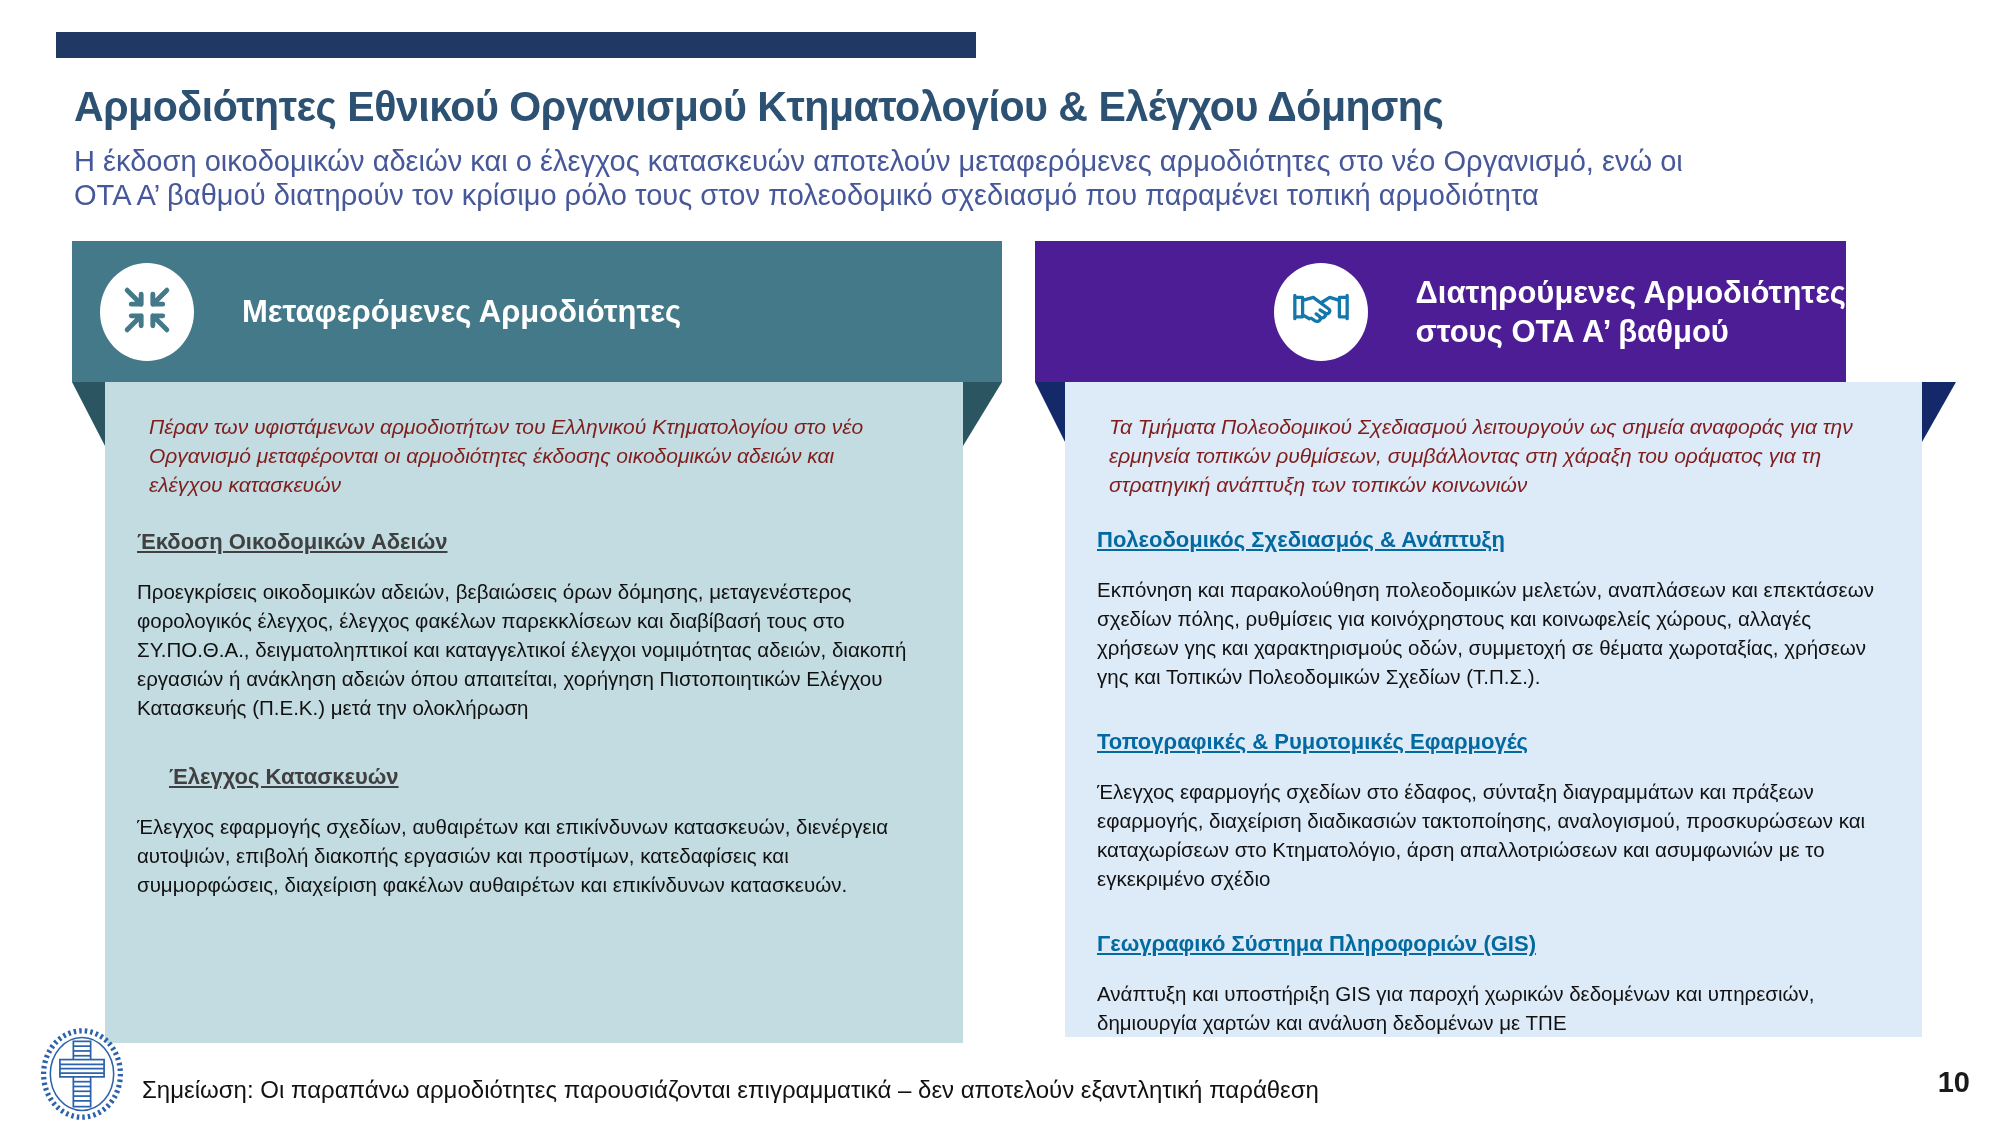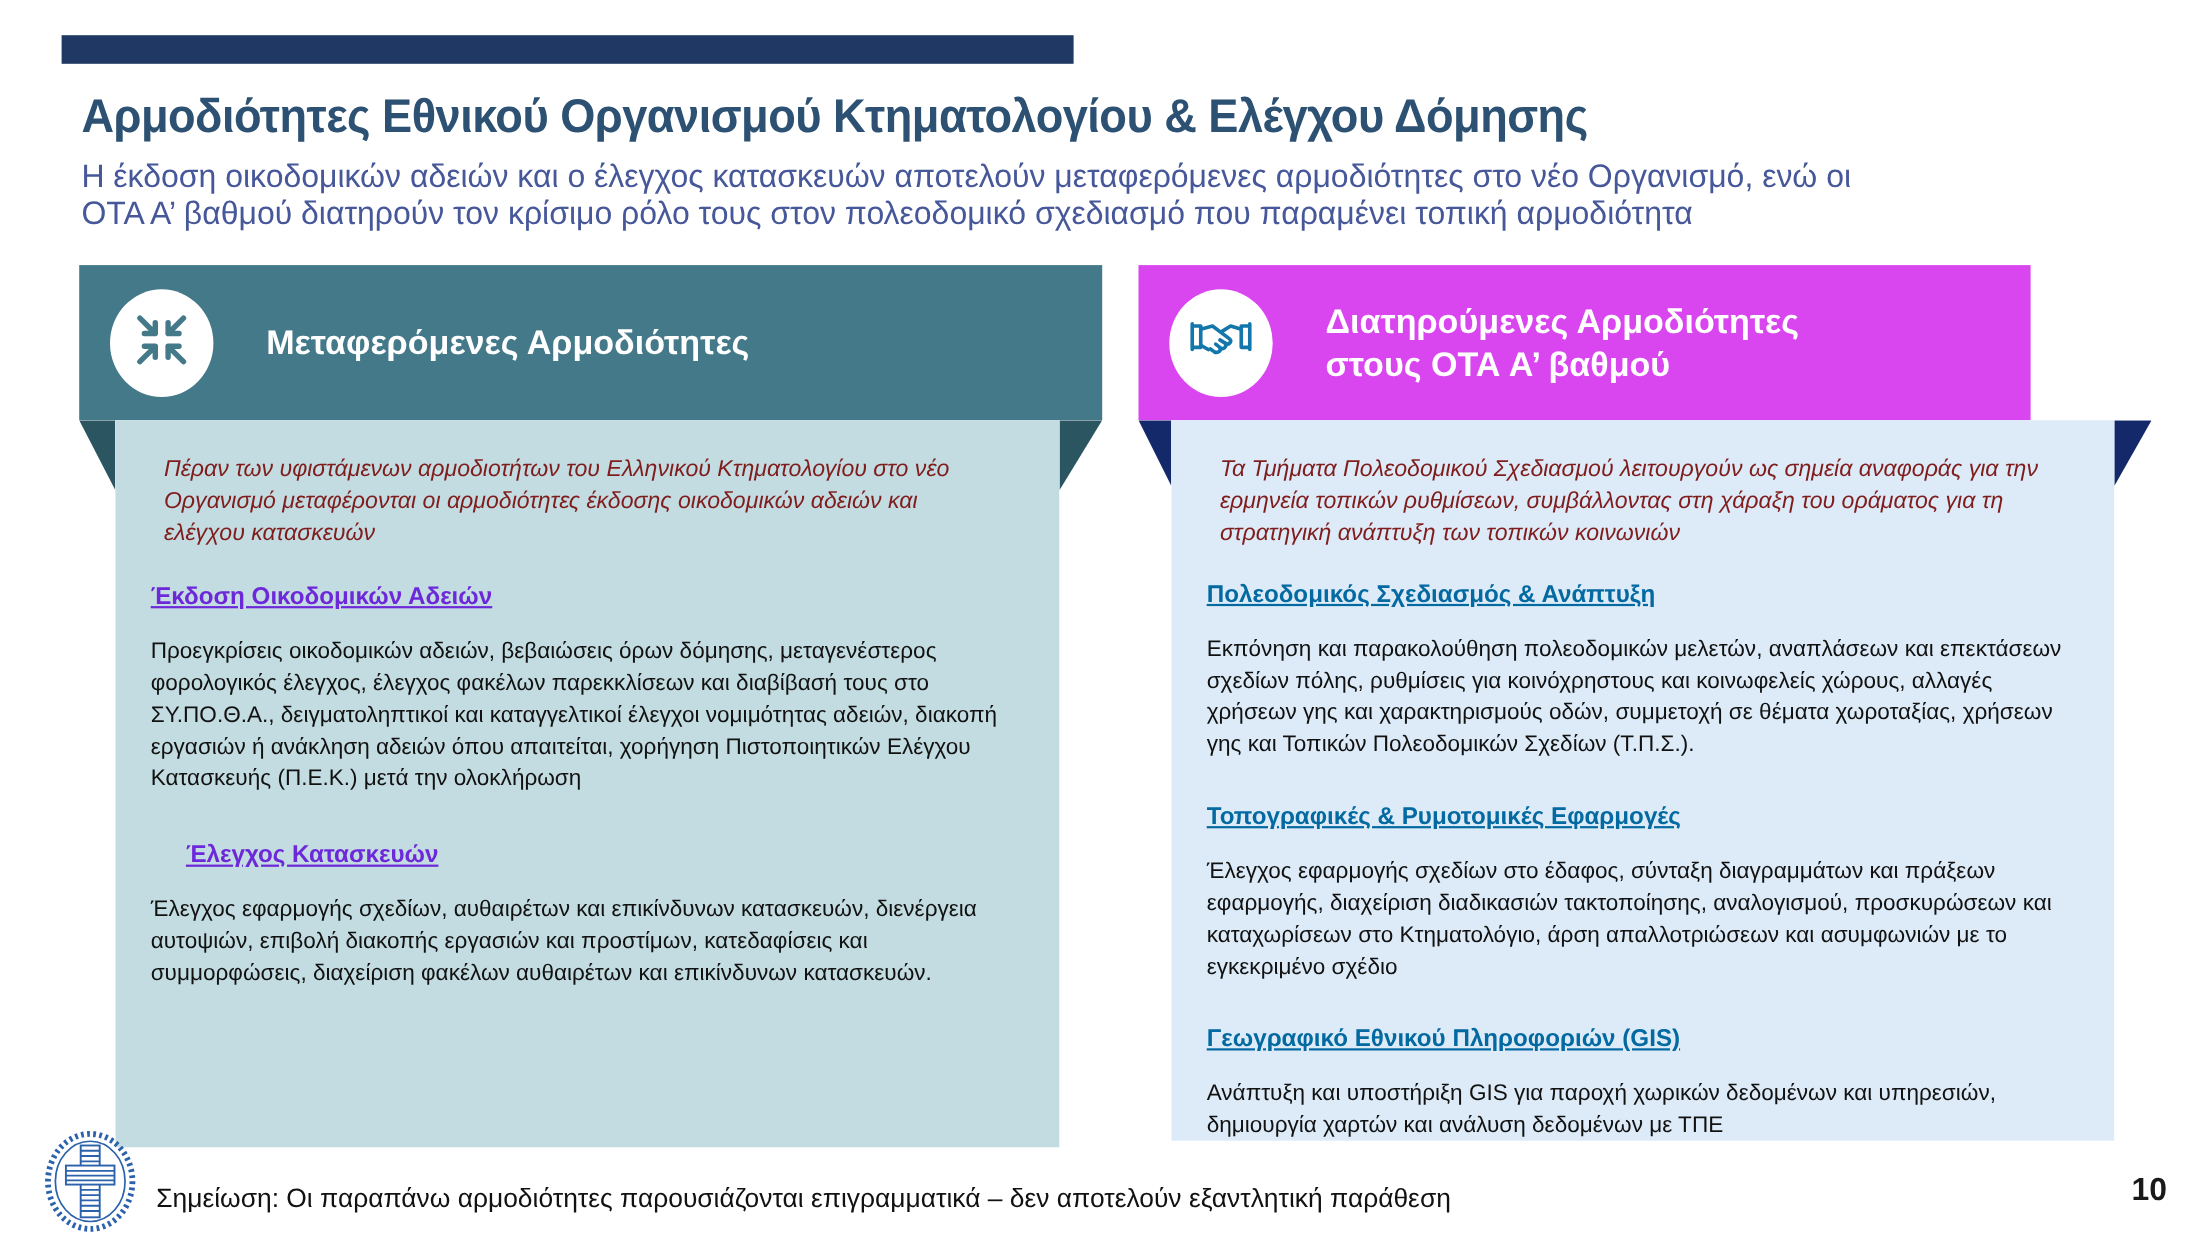--- a/index.html
+++ b/index.html
@@ -21,21 +21,21 @@
   }
   .slide-subtitle{
     left:74px;top:144px;width:1930px;
     font-size:29.5px;line-height:34px;color:#47589A;
     transform:scaleX(0.985);transform-origin:left top;
   }
 
   
   .panel-header{height:141px;display:flex;align-items:center;}
   .lp-header{left:72px;top:241px;width:930px;background:#44798A;}
-  .rp-header{left:1035px;top:241px;width:811px;background:#d946ef;}
+  .rp-header{left:1035px;top:241px;width:811px;background:#4c1d95;justify-content:flex-end;}
   .icon-circle{
     width:94px;height:98px;border-radius:50%;background:#ffffff;
     margin-left:28px;flex:0 0 auto;
     display:flex;align-items:center;justify-content:center;
   }
   .panel-header-label{
     color:#ffffff;font-weight:bold;font-size:31px;line-height:39px;
     margin-left:48px;
   }
 
@@ -50,21 +50,21 @@
   .rp-body{left:1065px;top:382px;width:857px;height:655px;background:#DDEBF8;}
 
   .panel-intro{
     font-style:italic;font-size:21px;line-height:29px;color:#7f1d1d;
     margin:8px 0 0 14px;width:760px;
   }
   .section-heading{
     font-size:22px;font-weight:bold;text-decoration:underline;
     margin:30px 0 0 2px;
   }
-  .lp-body .section-heading{color:#6d28d9;margin-top:30px;}
+  .lp-body .section-heading{color:#404040;margin-top:30px;}
   .rp-body .section-heading{color:#0369a1;margin-top:28px;}
   .rp-body .section-heading.gap-lg{margin-top:38px;}
   .section-body{
     font-size:20.5px;line-height:29px;color:#111;
     margin:22px 0 0 2px;width:792px;
   }
 
   
   .emblem{left:30px;top:1026px;width:104px;height:96px;}
   .footnote{left:142px;top:1076px;font-size:24px;color:#111;white-space:nowrap;}
@@ -133,21 +133,21 @@
 
 <div class="abs panel-body rp-body">
   <div class="panel-intro">Τα Τμήματα Πολεοδομικού Σχεδιασμού λειτουργούν ως σημεία αναφοράς για την ερμηνεία τοπικών ρυθμίσεων, συμβάλλοντας στη χάραξη του οράματος για τη στρατηγική ανάπτυξη των τοπικών κοινωνιών</div>
 
   <div class="section-heading">Πολεοδομικός Σχεδιασμός &amp; Ανάπτυξη</div>
   <div class="section-body">Εκπόνηση και παρακολούθηση πολεοδομικών μελετών, αναπλάσεων και επεκτάσεων σχεδίων πόλης, ρυθμίσεις για κοινόχρηστους και κοινωφελείς χώρους, αλλαγές χρήσεων γης και χαρακτηρισμούς οδών, συμμετοχή σε θέματα χωροταξίας, χρήσεων γης και Τοπικών Πολεοδομικών Σχεδίων (Τ.Π.Σ.).</div>
 
   <div class="section-heading gap-lg">Τοπογραφικές &amp; Ρυμοτομικές Εφαρμογές</div>
   <div class="section-body">Έλεγχος εφαρμογής σχεδίων στο έδαφος, σύνταξη διαγραμμάτων και πράξεων εφαρμογής, διαχείριση διαδικασιών τακτοποίησης, αναλογισμού, προσκυρώσεων και καταχωρίσεων στο Κτηματολόγιο, άρση απαλλοτριώσεων και ασυμφωνιών με το εγκεκριμένο σχέδιο</div>
 
-  <div class="section-heading gap-lg">Γεωγραφικό Εθνικού Πληροφοριών (GIS)</div>
+  <div class="section-heading gap-lg">Γεωγραφικό Σύστημα Πληροφοριών (GIS)</div>
   <div class="section-body">Ανάπτυξη και υποστήριξη GIS για παροχή χωρικών δεδομένων και υπηρεσιών, δημιουργία χαρτών και ανάλυση δεδομένων με ΤΠΕ</div>
 </div>
 
 <div class="abs emblem">
   <svg width="104" height="96" viewBox="0 0 104 100" fill="none">
     <ellipse cx="52" cy="50" rx="40" ry="45" stroke="#2B62AB" stroke-width="5.5" stroke-dasharray="2.6 3.2"></ellipse>
     <ellipse cx="52" cy="50" rx="33" ry="38" stroke="#2B62AB" stroke-width="1.6"></ellipse>
     <g stroke="#2B62AB" stroke-width="1.8">
       <rect x="43" y="16" width="18" height="68" fill="#ffffff"></rect>
       <rect x="29" y="35" width="46" height="18" fill="#ffffff"></rect>

